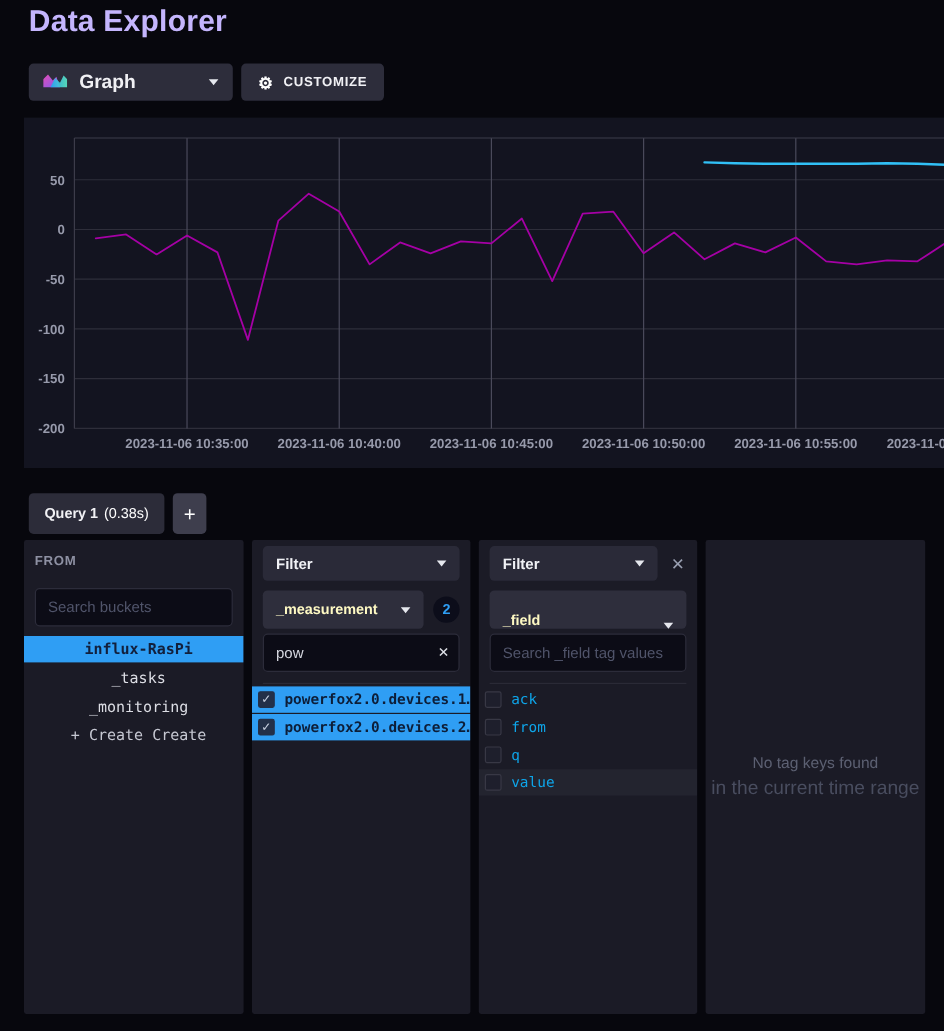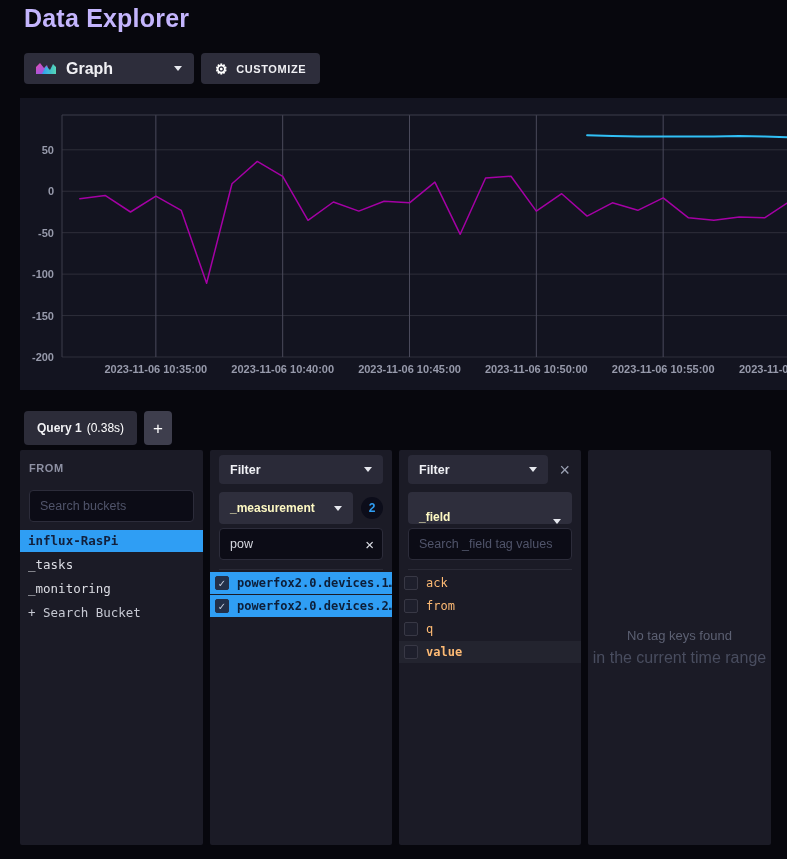--- a/index.html
+++ b/index.html
@@ -42,21 +42,21 @@
   .panel.w2{width:182px;}
   .panel-head{padding:10px 9px 0;}
   .panel-head.tight{padding:5px 9px 0;}
   .from-label{color:#8e91a3;font-size:11px;font-weight:bold;letter-spacing:.6px;margin:2px 0 16px;}
   .search-input{width:100%;box-sizing:border-box;height:32px;background:#0c0c16;
                 border:1px solid #2c2c3a;border-radius:4px;color:#d6d8e0;font-size:12.5px;
                 padding:0 26px 0 10px;outline:none;font-family:"Liberation Sans",sans-serif;}
   .search-input.no-clear{padding-right:10px;}
   .search-input::placeholder{color:#50546a;}
 
-  .list{display:flex;flex-direction:column;margin-top:8px;}
+  .list{display:flex;flex-direction:column;margin-top:8px;text-align:center;}
   .bucket{height:22px;line-height:22px;margin-bottom:2px;padding-left:8px;
           font-family:"DejaVu Sans Mono",monospace;font-size:12.5px;color:#dcdde4;cursor:pointer;}
   .bucket.selected{background:#2f9ef4;color:#12203c;font-weight:bold;}
   .bucket.create{color:#c6c8d2;}
 
   .filter-header{height:29px;background:#2a2a38;border-radius:4px;display:flex;align-items:center;
                  padding:0 11px;cursor:pointer;}
   .filter-header .fh-label{flex:1;color:#f0f1f5;font-size:12.5px;font-weight:bold;}
   .fh-row{display:flex;align-items:center;gap:9px;}
   .fh-row .filter-header{flex:1;}
@@ -71,22 +71,22 @@
                font-size:12px;font-weight:bold;display:flex;align-items:center;
                justify-content:center;flex:none;}
   .search-wrap{position:relative;margin-top:4px;}
   .clear-x{position:absolute;right:9px;top:50%;transform:translateY(-50%);color:#dfe1e8;
            font-size:15px;line-height:1;cursor:pointer;}
   .divider{height:1px;background:#2a2a36;margin-top:9px;}
 
   .value-row{height:22px;display:flex;align-items:center;gap:8px;padding-left:5px;
              margin-bottom:1px;cursor:pointer;}
   .value-row.selected{background:#2f9ef4;}
-  .value-row.hl{background:#23242f;font-weight:bold;}
-  .mono-label{font-family:"DejaVu Sans Mono",monospace;font-size:12px;color:#fdba74;
+  .value-row.hl{background:#23242f;}
+  .mono-label{font-family:"DejaVu Sans Mono",monospace;font-size:12px;color:#0ea5e9;
               white-space:nowrap;overflow:hidden;}
   .value-row.selected .mono-label{color:#0d1e38;font-weight:bold;}
   .checkbox{width:14px;height:14px;border-radius:2px;background:#1e1f2c;border:1px solid #383845;
             box-sizing:border-box;flex:none;display:flex;align-items:center;justify-content:center;
             font-size:10px;color:transparent;cursor:pointer;}
   .checkbox.checked{background:#233049;border-color:#233049;color:#c6cede;}
 
   .panel.empty{justify-content:center;}
   .empty-title{color:#5c6072;font-size:13px;text-align:center;}
   .empty-sub{color:#494d5f;font-size:16px;text-align:center;margin-top:6px;}
@@ -170,21 +170,21 @@
 
     <div class="panel">
       <div class="panel-head">
         <div class="from-label">FROM</div>
         <input class="search-input no-clear" type="text" placeholder="Search buckets" style="">
       </div>
       <div class="list">
         <div class="bucket selected">influx-RasPi</div>
         <div class="bucket">_tasks</div>
         <div class="bucket">_monitoring</div>
-        <div class="bucket create">+ Search Bucket</div>
+        <div class="bucket create">+ Create Create</div>
       </div>
     </div>
 
     <div class="panel w2">
       <div class="panel-head tight">
         <div class="filter-header">
           <span class="fh-label">Filter</span>
           <span class="caret"></span>
         </div>
         <div class="key-row">

